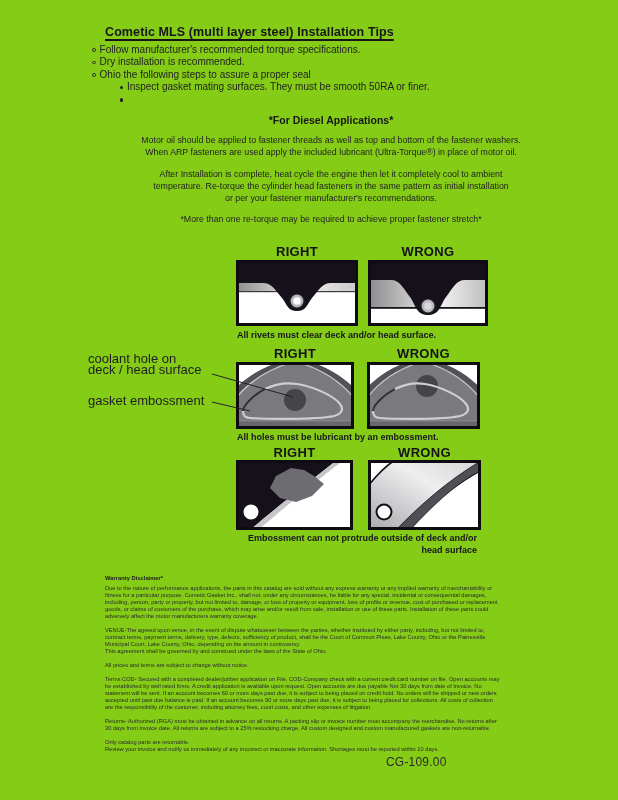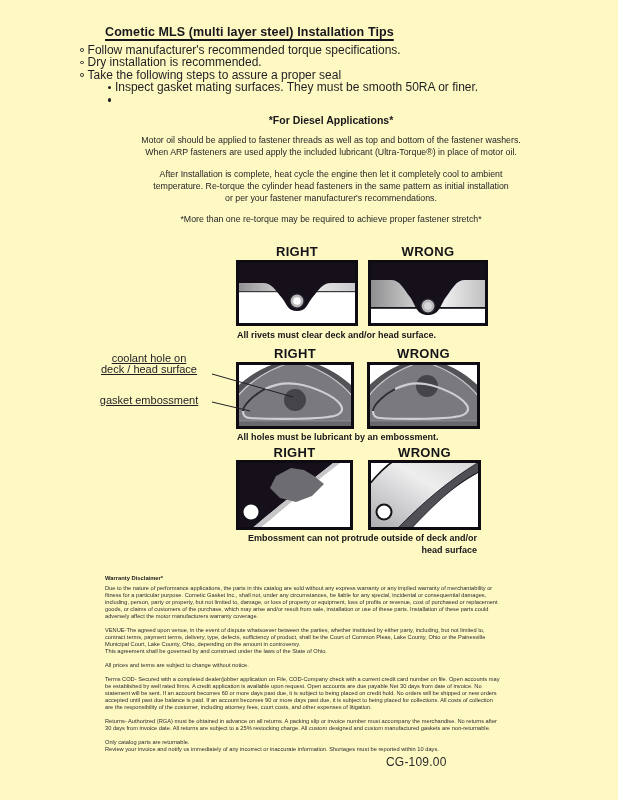--- a/index.html
+++ b/index.html
@@ -1,39 +1,39 @@
 <!DOCTYPE html>
 <html><head>
 <meta charset="utf-8">
 <style>
   * { margin:0; padding:0; box-sizing:border-box; }
   html,body { background:#fff; }
   .page {
-    position:relative; width:618px; height:800px; background:#fef9c3;
+    position:relative; width:618px; height:800px; background:#84cc16;
     font-family:"Liberation Sans", sans-serif; color:#1f1e22; overflow:hidden;
   }
   .title {
     position:absolute; left:105px; top:25px; font-size:12.5px; font-weight:bold;
     text-decoration:underline; text-decoration-thickness:1.5px; text-underline-offset:2.5px;
     color:#17161a; letter-spacing:0.1px;
   }
-  .tips { position:absolute; left:80px; top:44px; width:460px; font-size:12px;text-align:center; }
+  .tips { position:absolute; left:92px; top:44px; width:460px; font-size:10px;text-align:center; }
   .tip { display:flex; align-items:flex-start; line-height:12.4px; }
   .tip.sub { padding-left:28px; }
   .o-marker { width:3.6px; height:3.6px; border:0.9px solid #2a292e; border-radius:50%; margin:4.4px 4px 0 0; flex:none; }
   .dot-marker { width:3.4px; height:3.4px; background:#1f1e22; border-radius:50%; margin:4.5px 3.5px 0 0; flex:none; }
   .diesel { position:absolute; left:105px; top:114px; width:452px;text-align:center; }
   .diesel h2 { font-size:10.5px; font-weight:bold; color:#17161a; margin:0 0 8px 0; }
   .body { font-size:8.8px; line-height:12.3px; margin:0 0 9px 0; }
   .pre { white-space:pre-line; }
   .diagrams { position:absolute; left:0; top:244px; width:618px; height:335px; }
   .rw-label { position:absolute; font-size:13px; font-weight:bold; color:#141318; text-align:center; letter-spacing:0.3px; }
   .panel { position:absolute; display:block; }
   .caption { position:absolute; font-size:9px; font-weight:bold; color:#17161a; line-height:11.5px; }
-  .side-label { position:absolute; font-size:11px; color:#1f1e22; text-align:center; line-height:11px;text-decoration:underline; }
+  .side-label { position:absolute; font-size:13px; color:#1f1e22; text-align:left; line-height:11px; }
   .leader { position:absolute; left:0; top:0; pointer-events:none; }
   .legal { position:absolute; left:105px; top:575px; width:414px; font-size:5.7px; line-height:7px; color:#2b2a2e; }
   .legal h3 { font-size:5.8px; font-weight:bold; margin:0 0 3px 0; color:#1a191d; }
   .legal p { margin:0 0 7px 0; white-space:pre-line; }
   .pagecode { position:absolute; left:386px; top:755px; font-size:12px; color:#2b2a2e; letter-spacing:0.2px; }
 </style>
 </head>
 <body>
 
 <div class="page">
@@ -44,21 +44,21 @@
     <div class="tip">
       <span class="o-marker"></span>
       <span>Follow manufacturer's recommended torque specifications.</span>
     </div>
     <div class="tip">
       <span class="o-marker"></span>
       <span>Dry installation is recommended.</span>
     </div>
     <div class="tip">
       <span class="o-marker"></span>
-      <span>Take the following steps to assure a proper seal</span>
+      <span>Ohio the following steps to assure a proper seal</span>
     </div>
     <div class="tip sub">
       <span class="dot-marker"></span>
       <span>Inspect gasket mating surfaces.  They must be smooth 50RA or finer.</span>
     </div>
     <div class="tip sub">
       <span class="dot-marker"></span>
     </div>
   </div>
 

